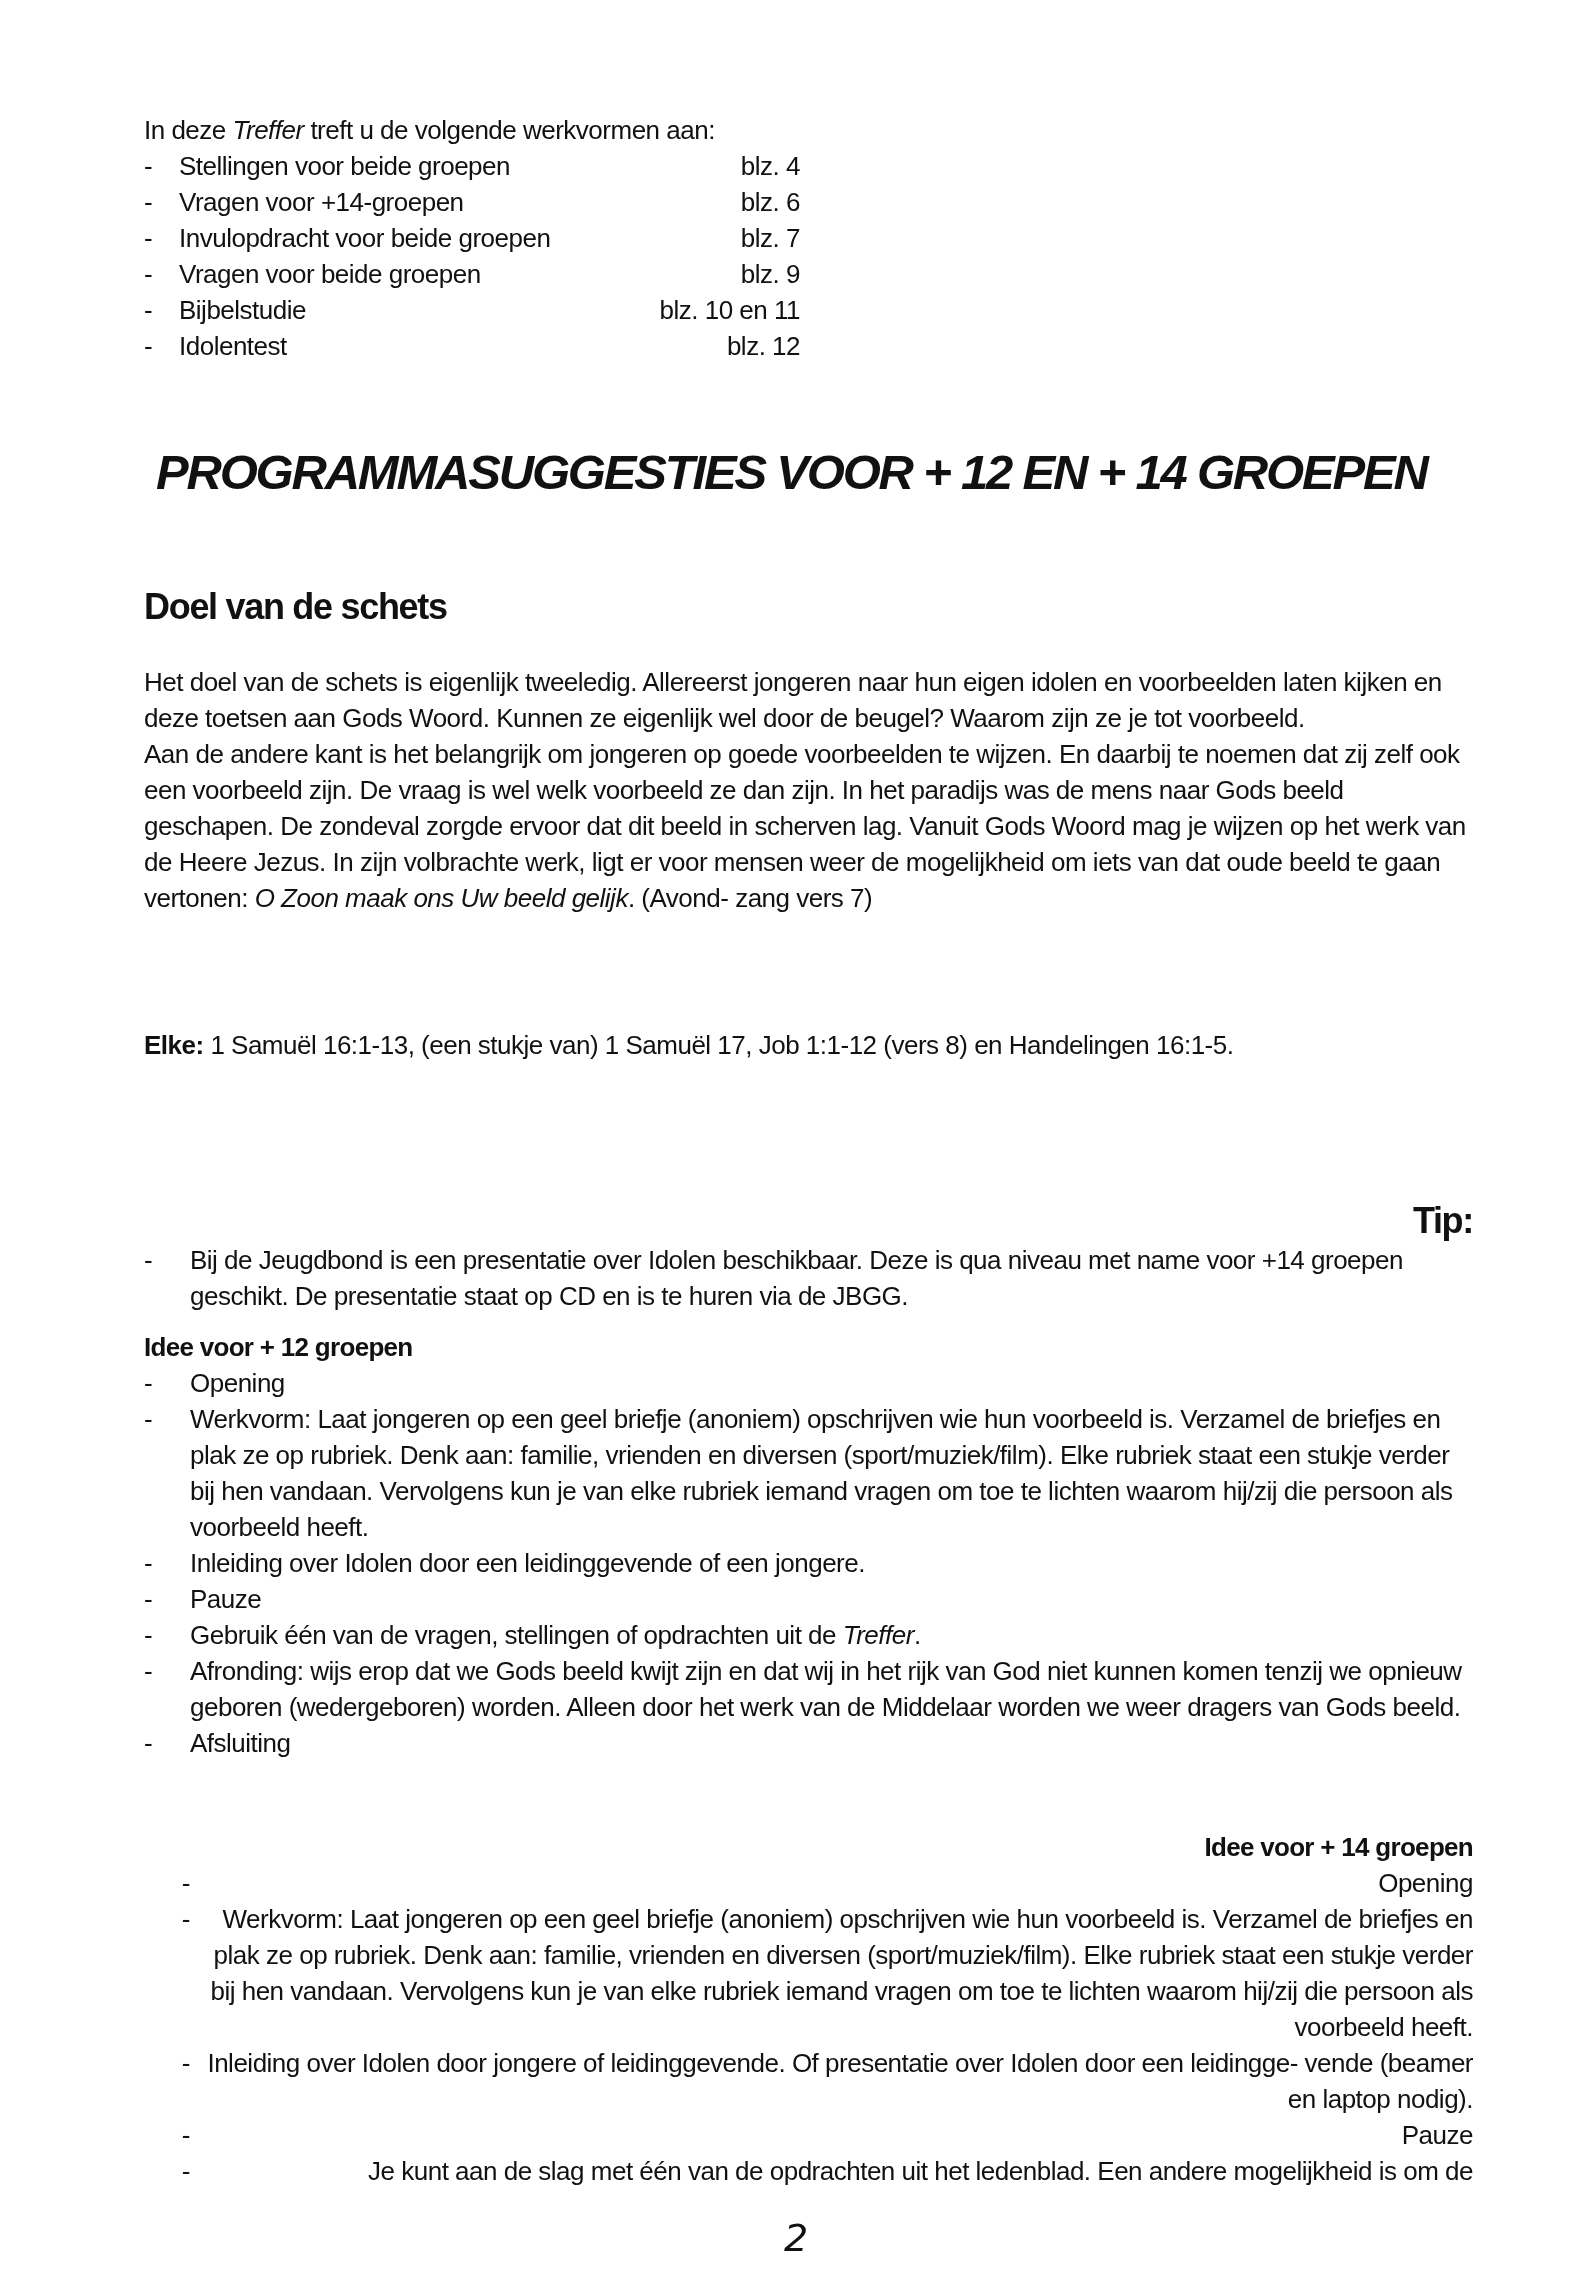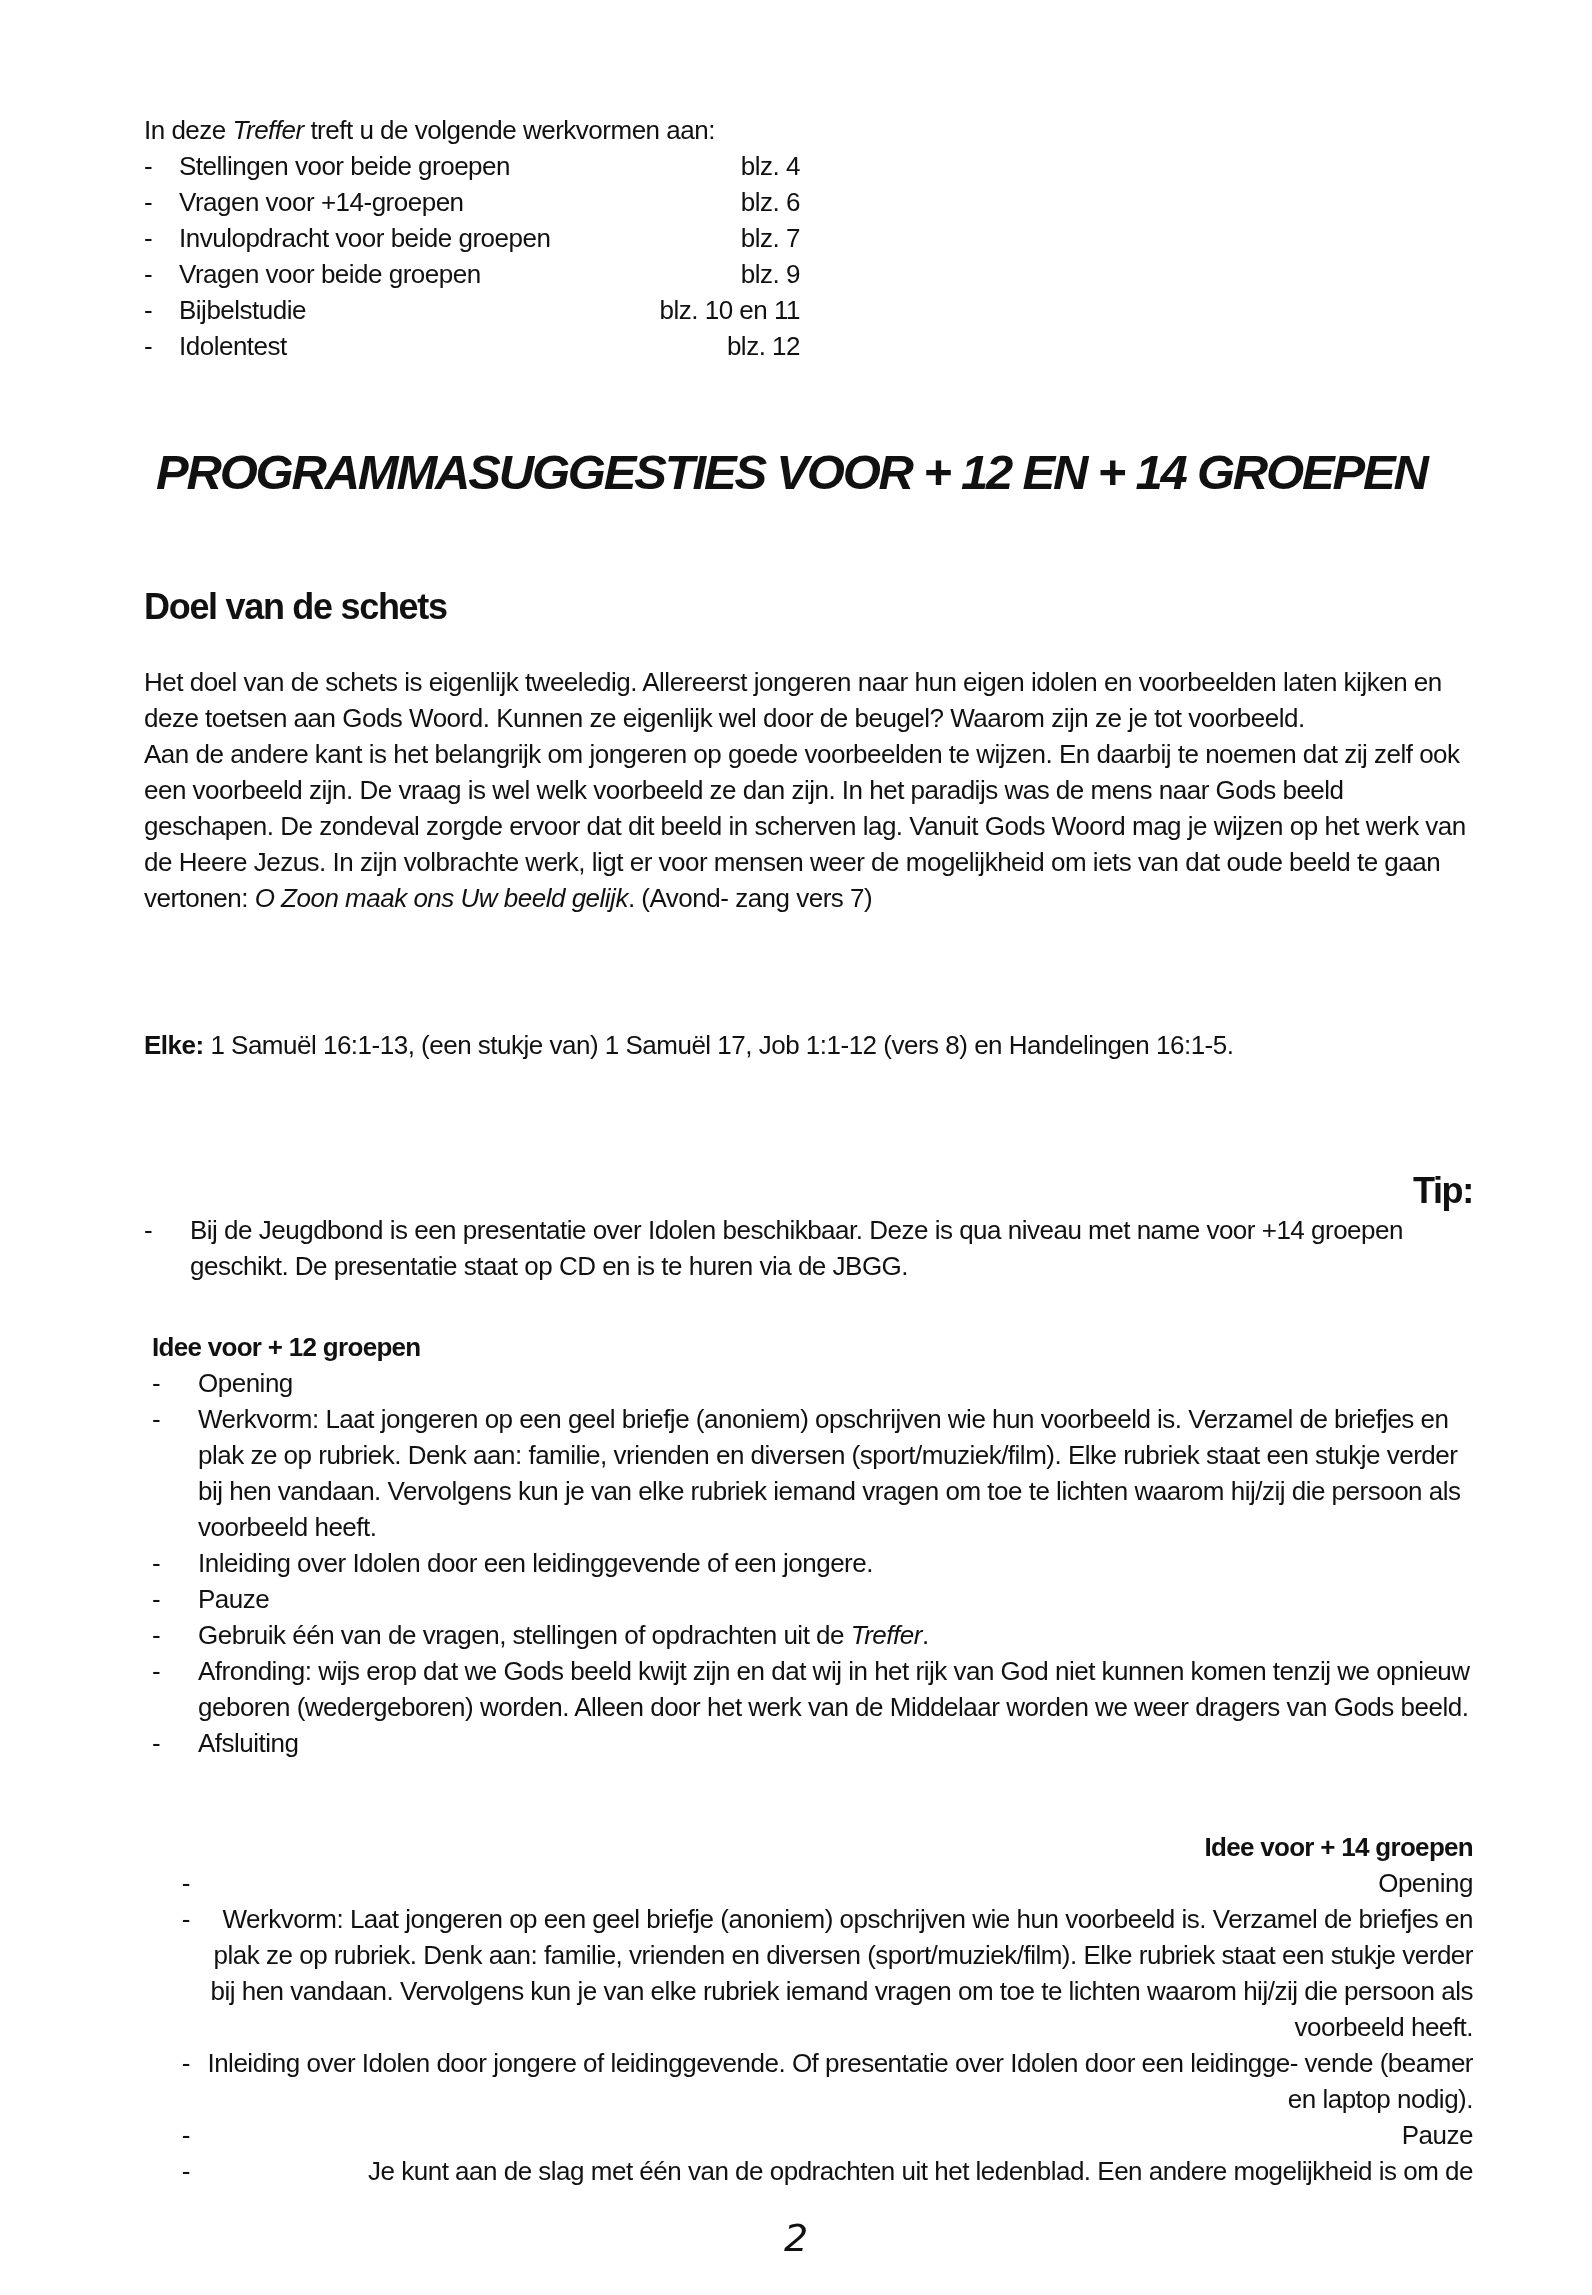--- a/index.html
+++ b/index.html
@@ -19,22 +19,22 @@
       position: absolute; top: 332px; left: 12px;
       font-size: 49px; font-weight: bold; font-style: italic;
       letter-spacing: -2.2px; white-space: nowrap;
     }
     .h2 {
       font-size: 36px; font-weight: bold; letter-spacing: -1.3px; line-height: 43px; text-align: right;
     }
     .sec-doel { position: absolute; top: 473px; }
     .para { position: absolute; top: 552px; width: 1329px; }
     .lezen { position: absolute; top: 915px; width: 1329px; }
-    .tip { position: absolute; top: 1057px; width: 1329px; }
-    .idee12 { position: absolute; top: 1217px; width: 1329px; margin-left: 8px; }
+    .tip { position: absolute; top: 1087px; width: 1329px; }
+    .idee12 { position: absolute; top: 1217px; width: 1329px; }
     .idee14 { position: absolute; top: 1717px; width: 1329px; text-align: right; }
     .li { display: flex; }
     .li .body { flex: 1; }
     .sub-title { font-weight: bold; font-size: 26px; letter-spacing: -0.7px; }
     b { font-weight: bold; }
     .page-number {
       position: absolute; top: 2216px; left: 0; width: 1592px; text-align: center;
       font-size: 38px; font-style: italic; font-family: "DejaVu Sans", sans-serif;
     }
   </style>

